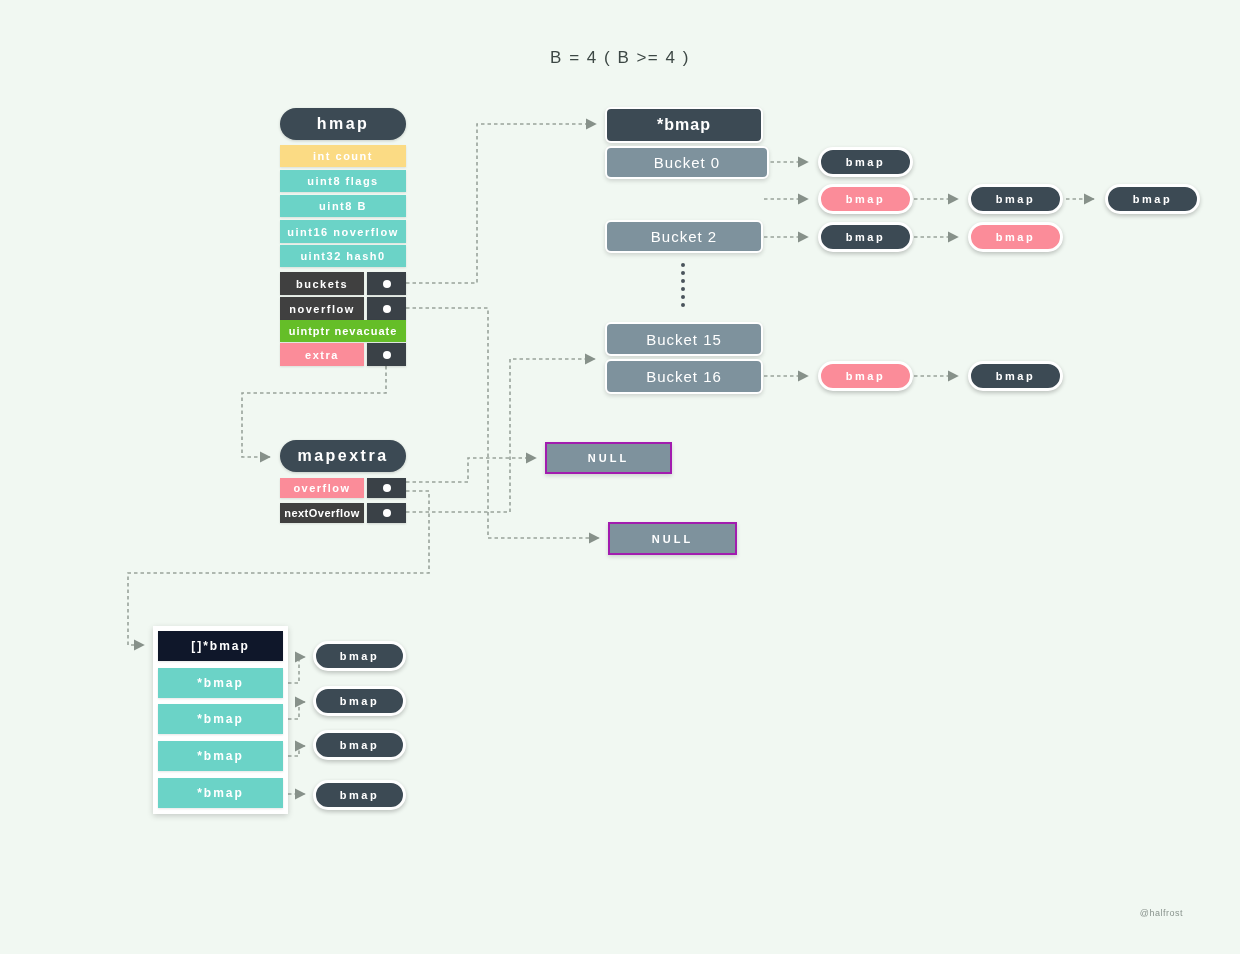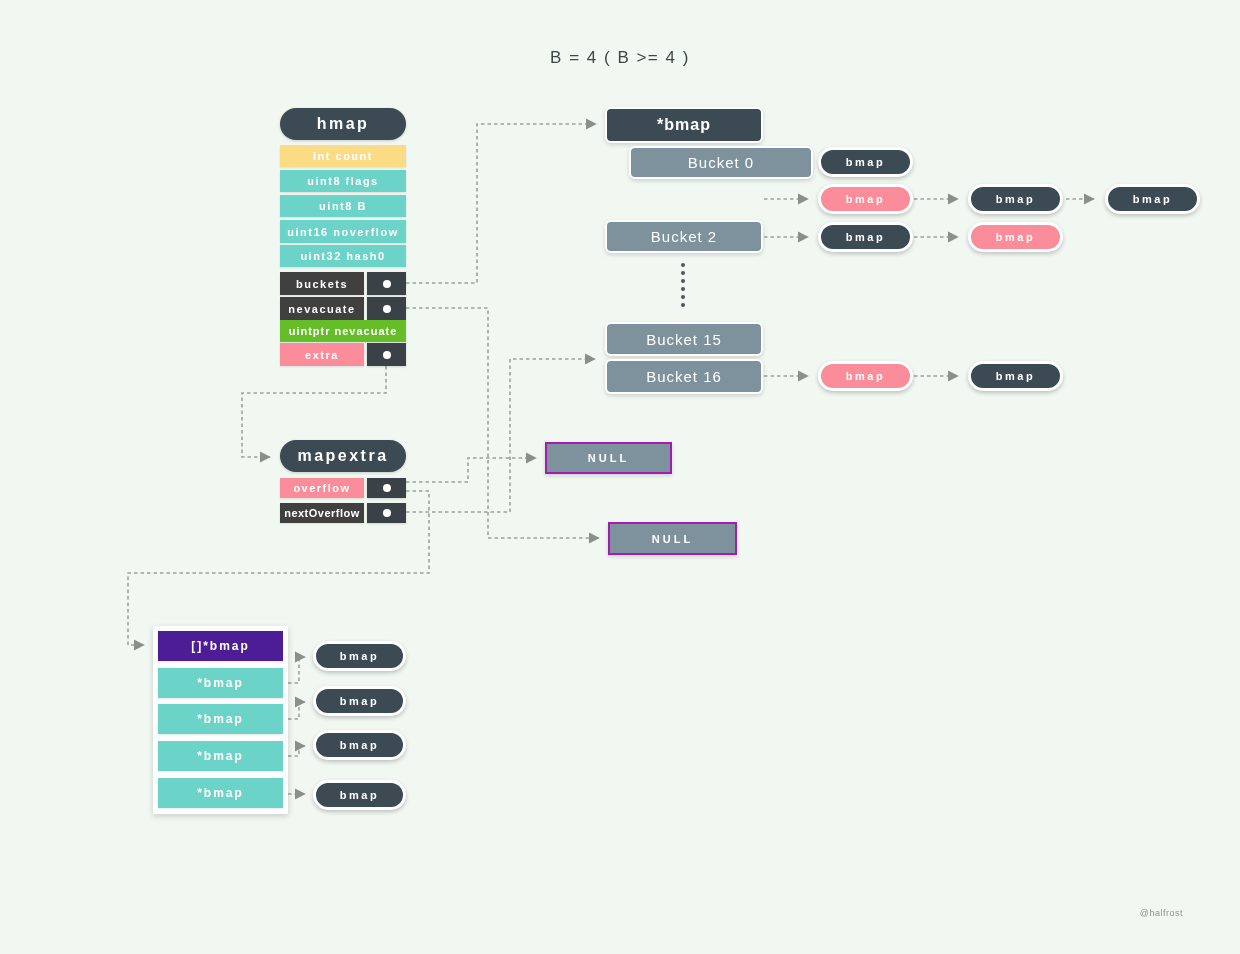--- a/index.html
+++ b/index.html
@@ -32,21 +32,21 @@
   .hdr{
     background:#3C4A54;font-size:16px;letter-spacing:2.5px;
     box-shadow:0 1px 3px rgba(0,0,0,.18);
     border-radius:16px;
   }
   .yellow{background:#FBDB84;}
   .teal{background:#6BD3C7;}
   .blue{background:#404040;}
   .green{background:#65BE28;}
   .pink{background:#FB8C99;}
-  .gray{background:#4c1d95;}
+  .gray{background:#0f172a;}
 
   .ptr-cell{
     position:absolute;box-sizing:border-box;background:#3A4147;
     display:flex;align-items:center;justify-content:center;
     box-shadow:0 1px 2px rgba(0,0,0,.15);
   }
   .dot{width:8px;height:8px;border-radius:50%;background:#fff;display:block;}
 
   
   .bucket{
@@ -128,32 +128,32 @@
   <div class="srow hdr" style="left:280px;top:108px;width:126px;height:32px;">hmap</div>
   <div class="srow yellow" style="left:280px;top:145px;width:126px;height:22px;">int count</div>
   <div class="srow teal" style="left:280px;top:170px;width:126px;height:22px;">uint8 flags</div>
   <div class="srow teal" style="left:280px;top:195px;width:126px;height:22px;">uint8 B</div>
   <div class="srow teal" style="left:280px;top:220px;width:126px;height:23px;">uint16 noverflow</div>
   <div class="srow teal" style="left:280px;top:245px;width:126px;height:22px;">uint32 hash0</div>
   <div class="srow blue" style="left:280px;top:272px;width:84px;height:23px;">buckets</div>
   <div class="ptr-cell" style="left:367px;top:272px;width:39px;height:23px;">
       <span class="dot"></span>
     </div>
-  <div class="srow blue" style="left:280px;top:297px;width:84px;height:23px;">nevacuate</div>
+  <div class="srow blue" style="left:280px;top:297px;width:84px;height:23px;">noverflow</div>
   <div class="ptr-cell" style="left:367px;top:297px;width:39px;height:23px;">
       <span class="dot"></span>
     </div>
   <div class="srow green" style="left:280px;top:320px;width:126px;height:22px;letter-spacing:1px;">uintptr nevacuate</div>
   <div class="srow pink" style="left:280px;top:343px;width:84px;height:23px;">extra</div>
   <div class="ptr-cell" style="left:367px;top:343px;width:39px;height:23px;">
       <span class="dot"></span>
     </div>
 
   <div class="bucket dark" style="left:605px;top:107px;width:158px;height:36px;">*bmap</div>
-  <div class="bucket" style="left:605px;top:146px;width:184px;height:33px;margin-left:24px;">Bucket 0</div>
+  <div class="bucket" style="left:605px;top:146px;width:164px;height:33px;">Bucket 0</div>
   <div class="bucket" style="left:605px;top:220px;width:158px;height:33px;">Bucket 2</div>
   <div class="ellipsis" style="left:681px;top:263px;"></div>
   <div class="bucket" style="left:605px;top:322px;width:158px;height:34px;">Bucket 15</div>
   <div class="bucket" style="left:605px;top:359px;width:158px;height:35px;">Bucket 16</div>
 
   <div class="pill dark" style="left:818px;top:147px;">bmap</div>
   <div class="pill pinkp" style="left:818px;top:184px;">bmap</div>
   <div class="pill dark" style="left:968px;top:184px;">bmap</div>
   <div class="pill dark" style="left:1105px;top:184px;">bmap</div>
   <div class="pill dark" style="left:818px;top:222px;">bmap</div>

